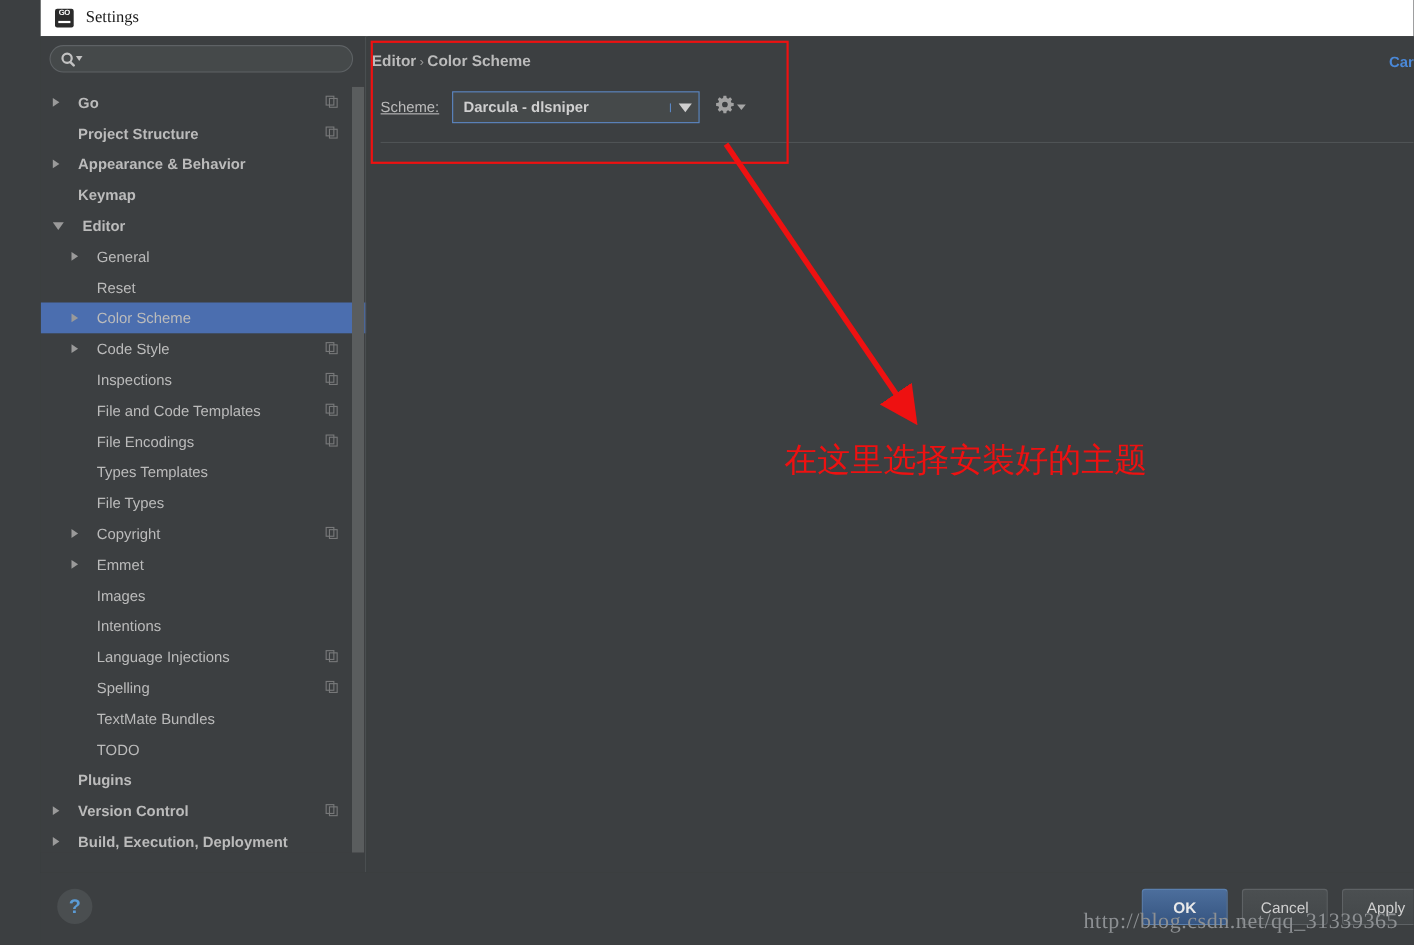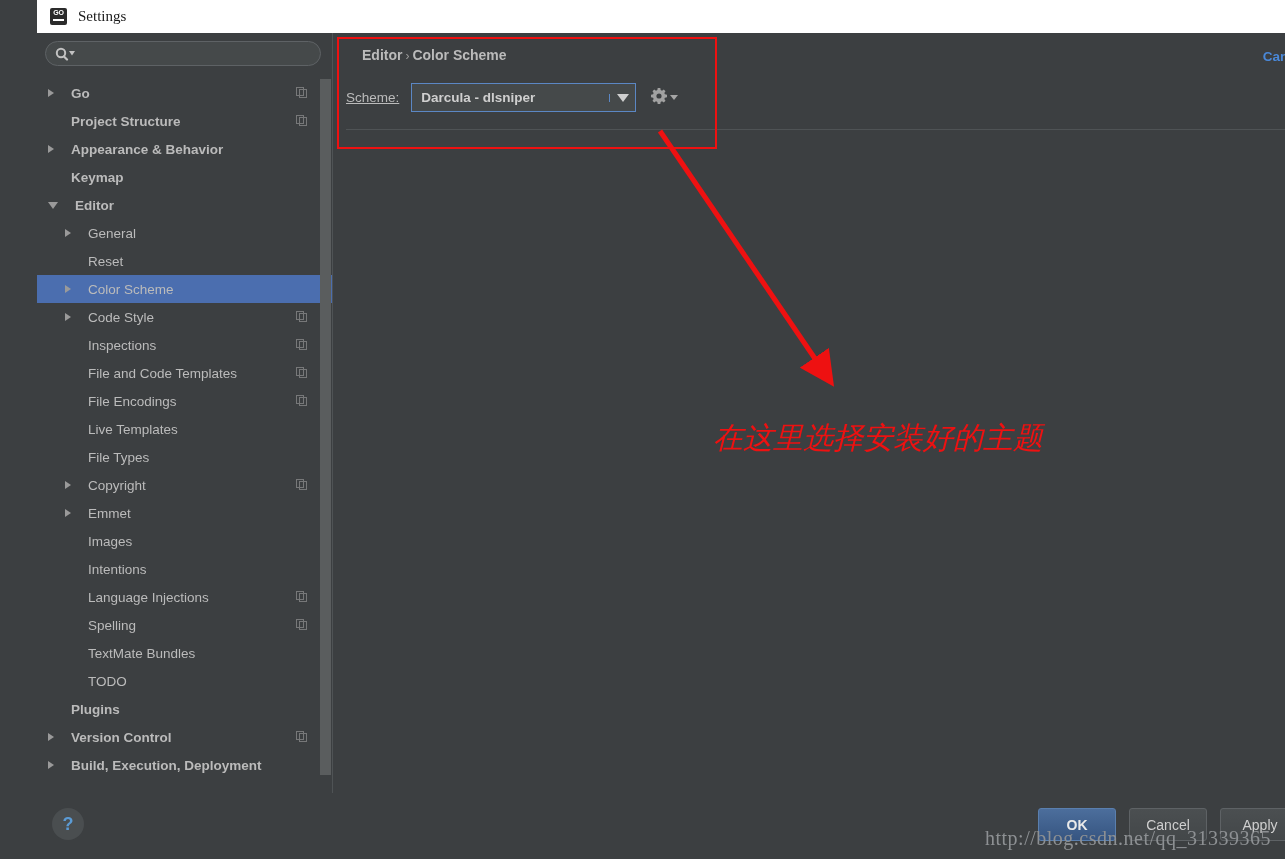--- a/index.html
+++ b/index.html
@@ -162,21 +162,21 @@
     background: #3c3f41;
   }
 
   
   .content {
     position: absolute; left: 297px; top: 0;
     width: 988px; height: 760px;
     background: #3c3f41;
   }
   .breadcrumb {
-    position: absolute; left: 28px; top: 14px;
+    position: absolute; left: 4px; top: 14px;
     font-size: 14px; font-weight: bold;
     color: #bbbbbb;
   }
   .breadcrumb .sep {
     font-weight: normal;
     color: #9a9a9a;
     margin: 0 3px;
     font-size: 12px;
   }
   .reset-link {
@@ -239,26 +239,25 @@
     width: 380px; height: 112px;
     border: 2px solid #ee1111;
     pointer-events: none;
   }
   .anno-arrow {
     position: absolute; left: 0; top: 0;
     width: 1285px; height: 859px;
     pointer-events: none;
   }
   .anno-text {
-    position: absolute; left: 676px; top: 418px;
+    position: absolute; left: 676px; top: 398px;
     font-size: 30px;
     color: #ee1111;
     font-family: "DejaVu Sans", sans-serif;
     white-space: nowrap;
-    font-style: italic;
   }
 
   
   .footer {
     position: absolute; left: 0; top: 793px;
     width: 1285px; height: 66px;
     background: #3c3f41;
   }
   .help-btn {
     position: absolute; left: 15px; top: 15px;
@@ -402,21 +401,21 @@
           <div class="tree-row lvl1">
             <span class="arrow hidden"></span>
             <span class="label">File Encodings</span>
             <span class="copy-badge">
               <i class="b2"></i>
               <i class="b1"></i>
             </span>
           </div>
           <div class="tree-row lvl1">
             <span class="arrow hidden"></span>
-            <span class="label">Live Templates</span>
+            <span class="label">Types Templates</span>
           </div>
           <div class="tree-row lvl1">
             <span class="arrow hidden"></span>
             <span class="label">File Types</span>
           </div>
           <div class="tree-row lvl1">
             <span class="arrow"></span>
             <span class="label">Copyright</span>
             <span class="copy-badge">
               <i class="b2"></i>

